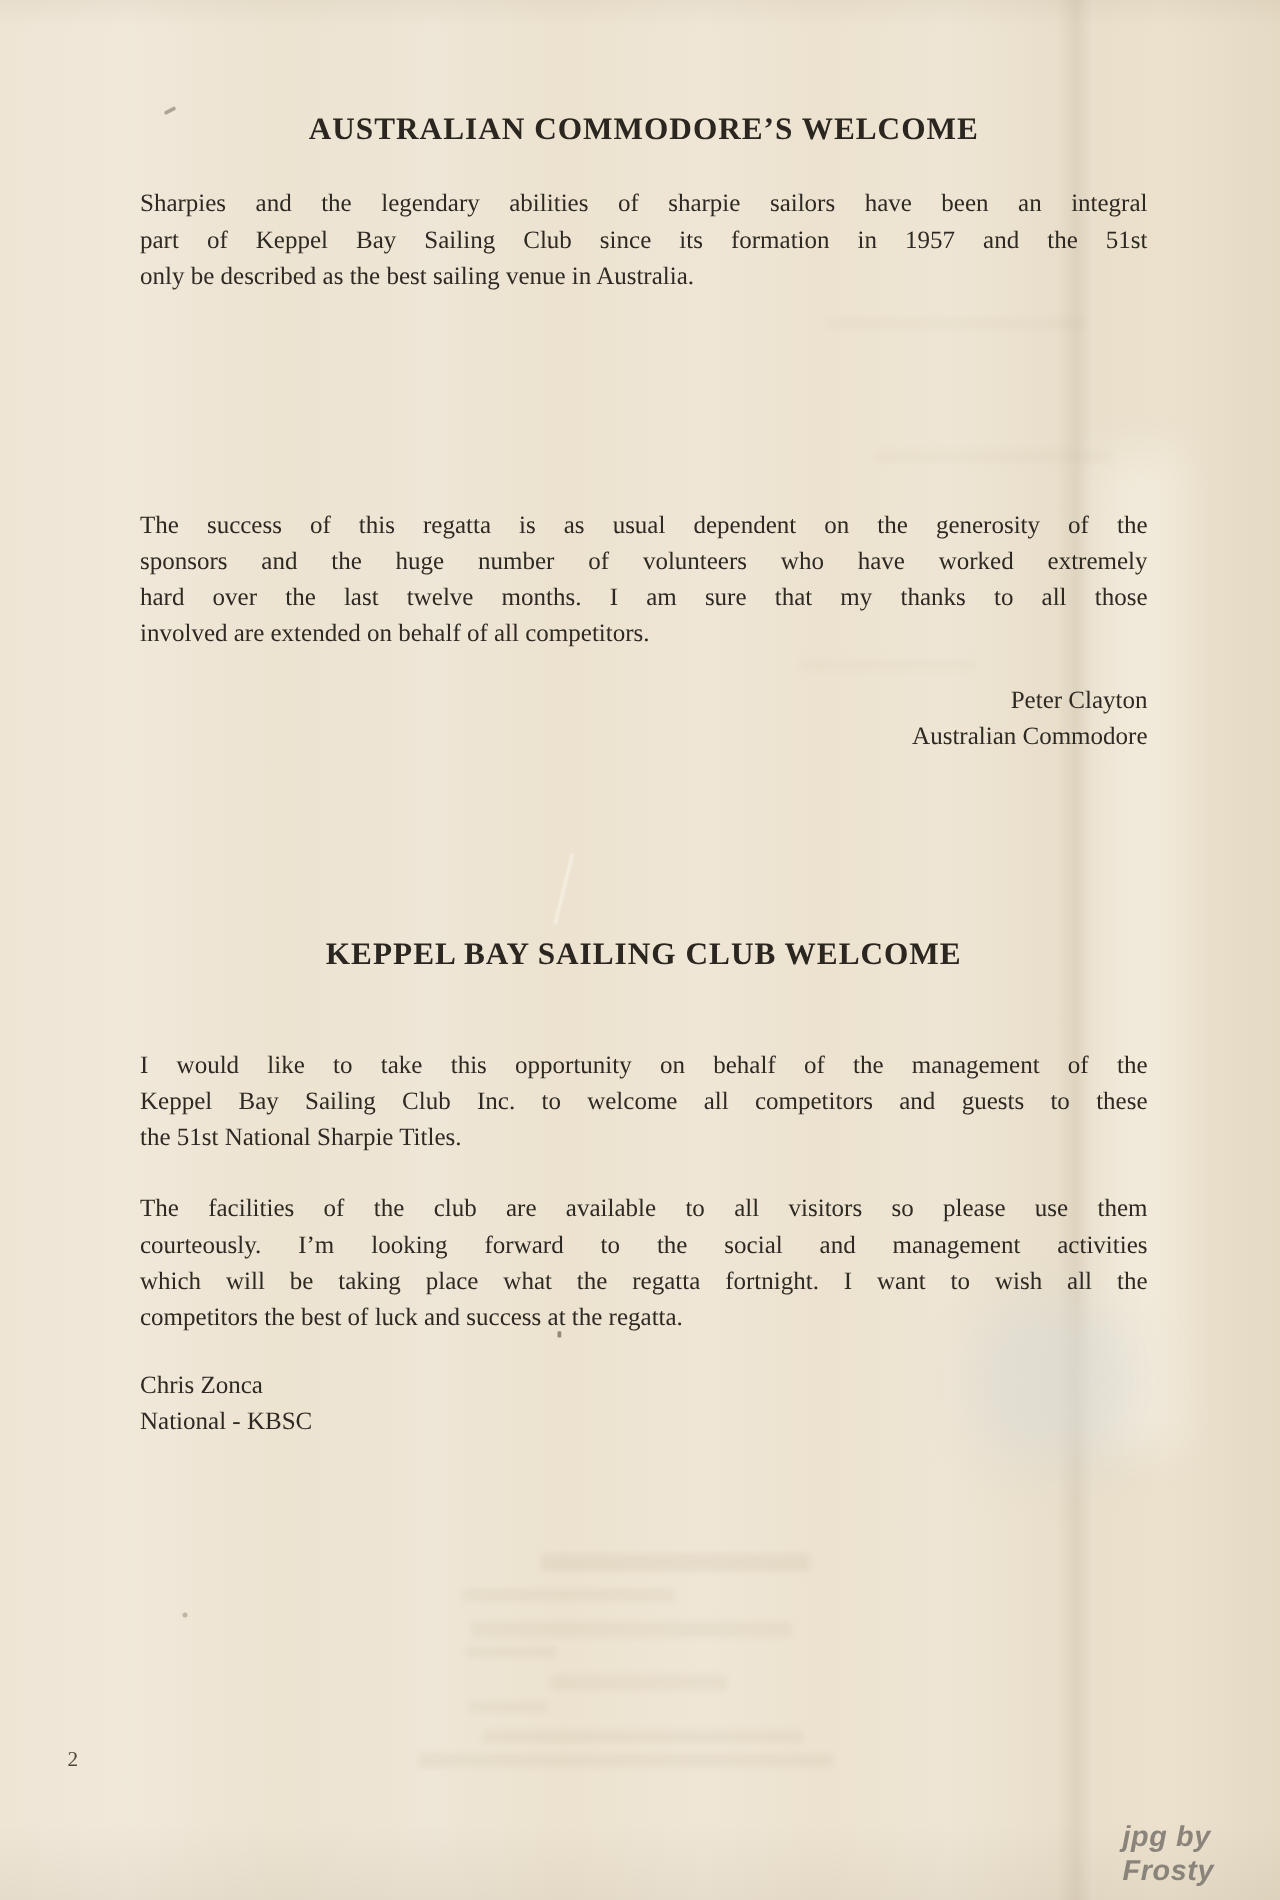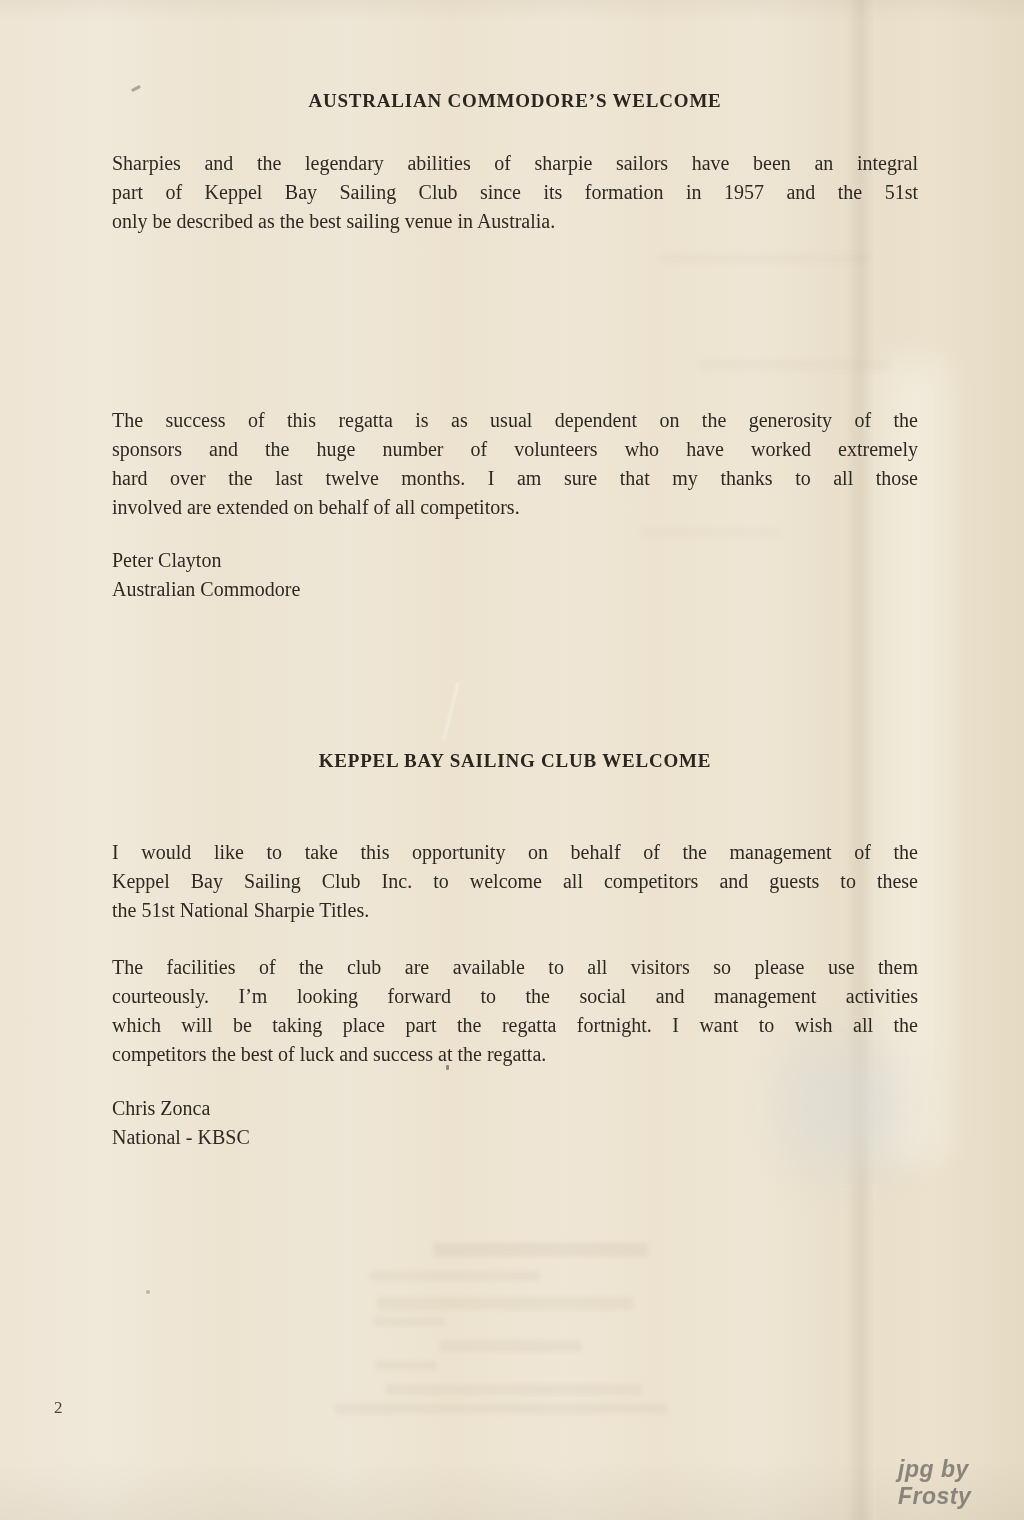--- a/index.html
+++ b/index.html
@@ -38,21 +38,21 @@
     background: rgba(214,218,214,0.45);
     filter: blur(20px); border-radius: 40%;
     pointer-events: none;
   }
   .col {
     position: absolute; left: 112px; width: 806px;
   }
   .heading {
     text-align: center;
     font-weight: bold;
-    font-size: 19px;
+    font-size: 25px;
     letter-spacing: 0.8px;
     color: #2b2720;
     white-space: nowrap;
   }
   .para { font-size: 20px; line-height: 29px; }
   .jline { text-align: justify; text-align-last: justify; height: 29px; overflow: hidden; }
   .jline.jlast { text-align-last: left; }
   .sig { font-size: 20px; line-height: 29px; }
   .page-number {
     position: absolute; left: 54px; top: 1398px;
@@ -110,37 +110,37 @@
     </div>
 
 
   <div class="col para" style="top:406px;">
       <div class="jline">The success of this regatta is as usual dependent on the generosity of the</div>
       <div class="jline">sponsors and the huge number of volunteers who have worked extremely</div>
       <div class="jline">hard over the last twelve months.  I am sure that my thanks to all those</div>
       <div class="jline jlast">involved are extended on behalf of all competitors.</div>
     </div>
 
-  <div class="col sig" style="top:546px;">
+  <div class="col sig" style="top:546px;text-align:right;">
     <div>Peter Clayton</div>
     <div>Australian Commodore</div>
   </div>
 
   <div class="col heading" style="top:750px;">KEPPEL BAY SAILING CLUB WELCOME</div>
 
   <div class="col para" style="top:838px;">
       <div class="jline">I would like to take this opportunity on behalf of the management of the</div>
       <div class="jline">Keppel Bay Sailing Club Inc. to welcome all competitors and guests to these</div>
       <div class="jline jlast">the 51st National Sharpie Titles.</div>
     </div>
 
   <div class="col para" style="top:953px;">
       <div class="jline">The facilities of the club are available to all visitors so please use them</div>
       <div class="jline">courteously.  I’m looking forward to the social and management activities</div>
-      <div class="jline">which will be taking place part the regatta fortnight.  I want to wish all the</div>
+      <div class="jline">which will be taking place what the regatta fortnight.  I want to wish all the</div>
       <div class="jline jlast">competitors the best of luck and success at the regatta.</div>
     </div>
 
   <div class="col sig" style="top:1094px;">
     <div>Chris Zonca</div>
     <div>National - KBSC</div>
   </div>
 
   <div class="page-number">2</div>
 

